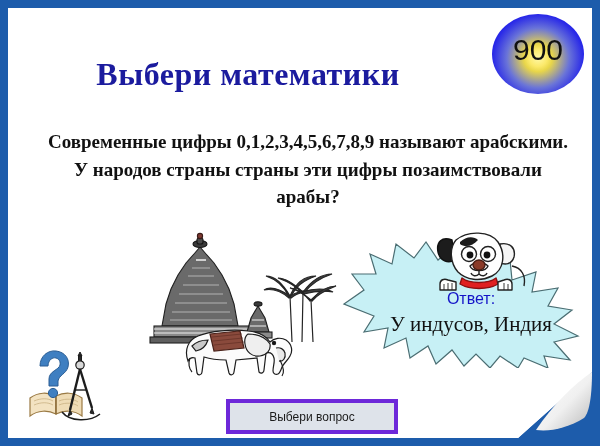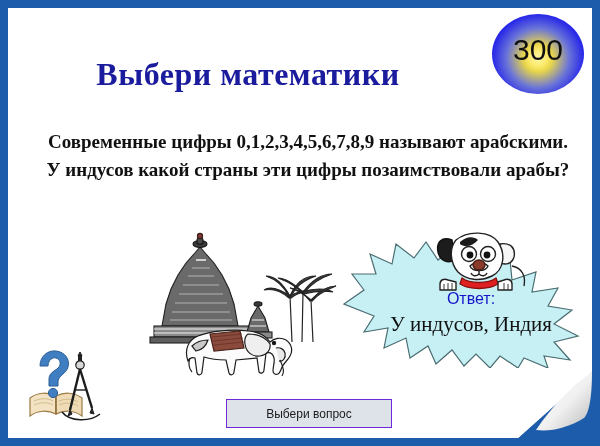--- a/index.html
+++ b/index.html
@@ -150,21 +150,21 @@
   .deco-icons svg { display: block; width: 100%; height: 100%; }
 
   
   .select-button {
     position: absolute;
     left: 218px;
     top: 391px;
     width: 164px;
     height: 27px;
     background: #dee3ea;
-    border: 1px solid #6d28d9;
+    border: 4px solid #6d28d9;
     display: flex;
     align-items: center;
     justify-content: center;
     font-family: "Liberation Sans", sans-serif;
     font-size: 12px;
     color: #1b1b1b;
     cursor: pointer;
     text-align: center;
   }
 
@@ -184,21 +184,21 @@
 
 <div id="slide">
 
   <div class="frame-border"></div>
 
   <div class="frame-inner">
     <div class="page-surface">
 
       <div class="title">Выбери математики</div>
 
-      <div class="question">Современные цифры 0,1,2,3,4,5,6,7,8,9 называют арабскими. У индусов какой страны эти цифры позаимствовали арабы?</div>
+      <div class="question">Современные цифры 0,1,2,3,4,5,6,7,8,9 называют арабскими. У народов страны страны эти цифры позаимствовали арабы?</div>
 
       <div class="illustration">
         <svg viewBox="0 0 200 150" xmlns="http://www.w3.org/2000/svg">
           <g fill="none" stroke="#2b2b2b" stroke-width="1.1">
 
             <path d="M22 96 L26 74 L31 59 L38 45 L46 33 L54 24 L60 17 L66 24 L74 33 L82 45 L89 59 L94 74 L98 96 Z" fill="#6a6a6a" stroke="#1f1f1f"></path>
             <path d="M30 90 L92 90 M32 82 L90 82 M35 73 L87 73 M39 64 L83 64 M43 55 L79 55 M48 46 L74 46 M52 38 L70 38 M56 30 L66 30" stroke="#f2f2f2" stroke-width="1.6"></path>
             <path d="M30 90 L92 90 M32 82 L90 82 M35 73 L87 73 M39 64 L83 64 M43 55 L79 55 M48 46 L74 46 M52 38 L70 38" stroke="#151515" stroke-width="0.7"></path>
 
             <ellipse cx="60" cy="14" rx="7" ry="3.5" fill="#3a3a3a" stroke="#151515"></ellipse>
@@ -331,16 +331,16 @@
           <polygon points="74,0 74,66 0,66" fill="#1d5cab"></polygon>
           <path d="M74,0 L0,66 L0,2 C26,2 52,0 74,0 Z" fill="#ffffff"></path>
           <path d="M74,0 C56,12 34,34 18,58 C32,60 50,56 66,46 C72,40 74,20 74,0 Z" fill="url(#curlgrad)"></path>
         </svg>
       </div>
 
     </div>
   </div>
 
   <div class="badge">
-    <span class="badge-num">300</span>
+    <span class="badge-num">900</span>
   </div>
 
 </div>
 
 </body></html>

